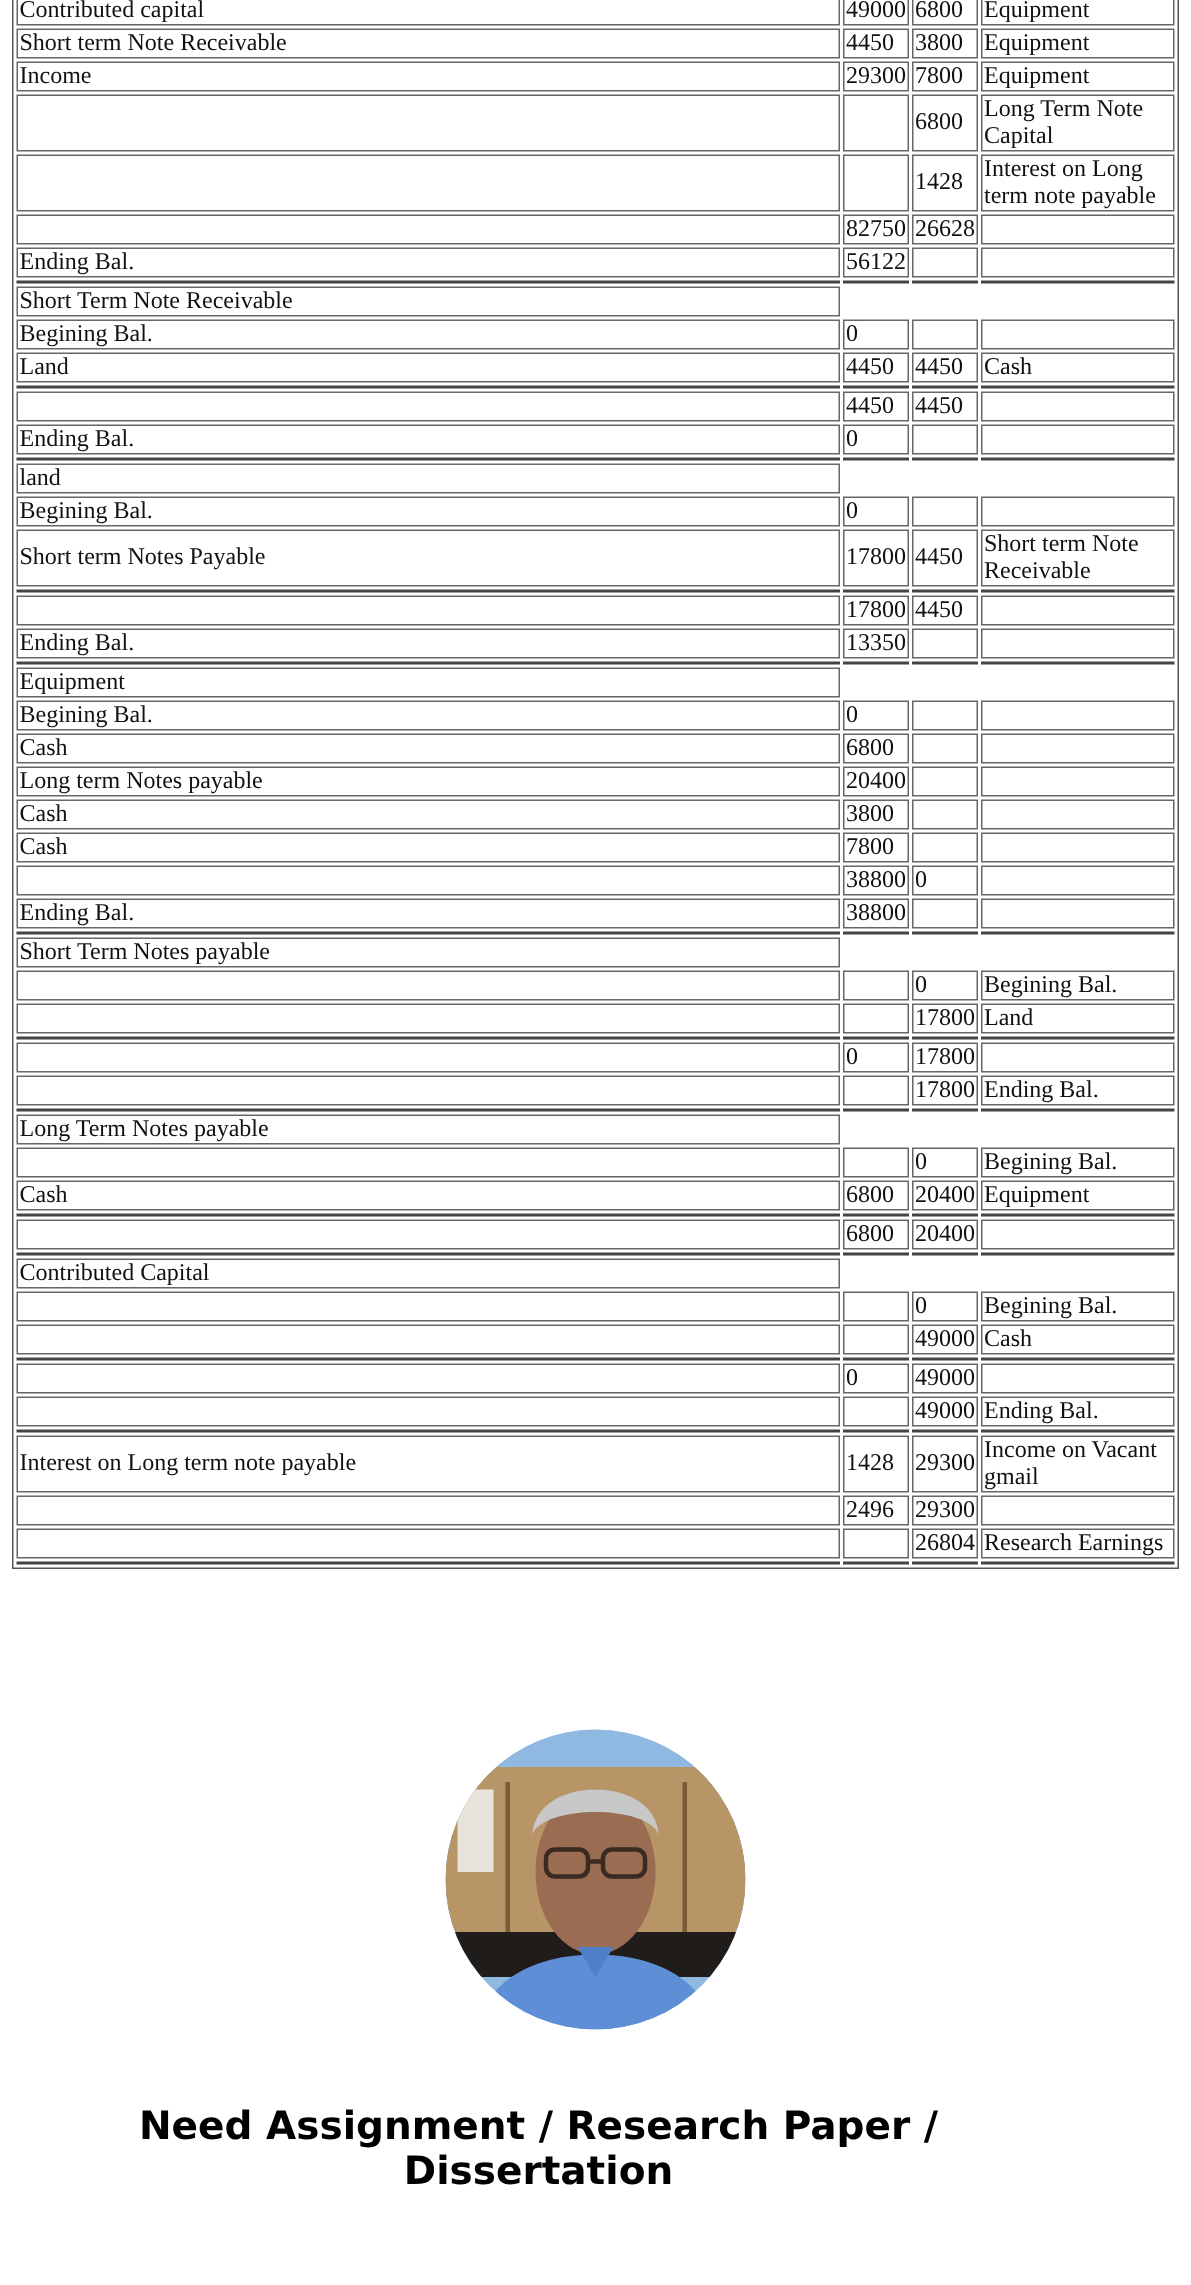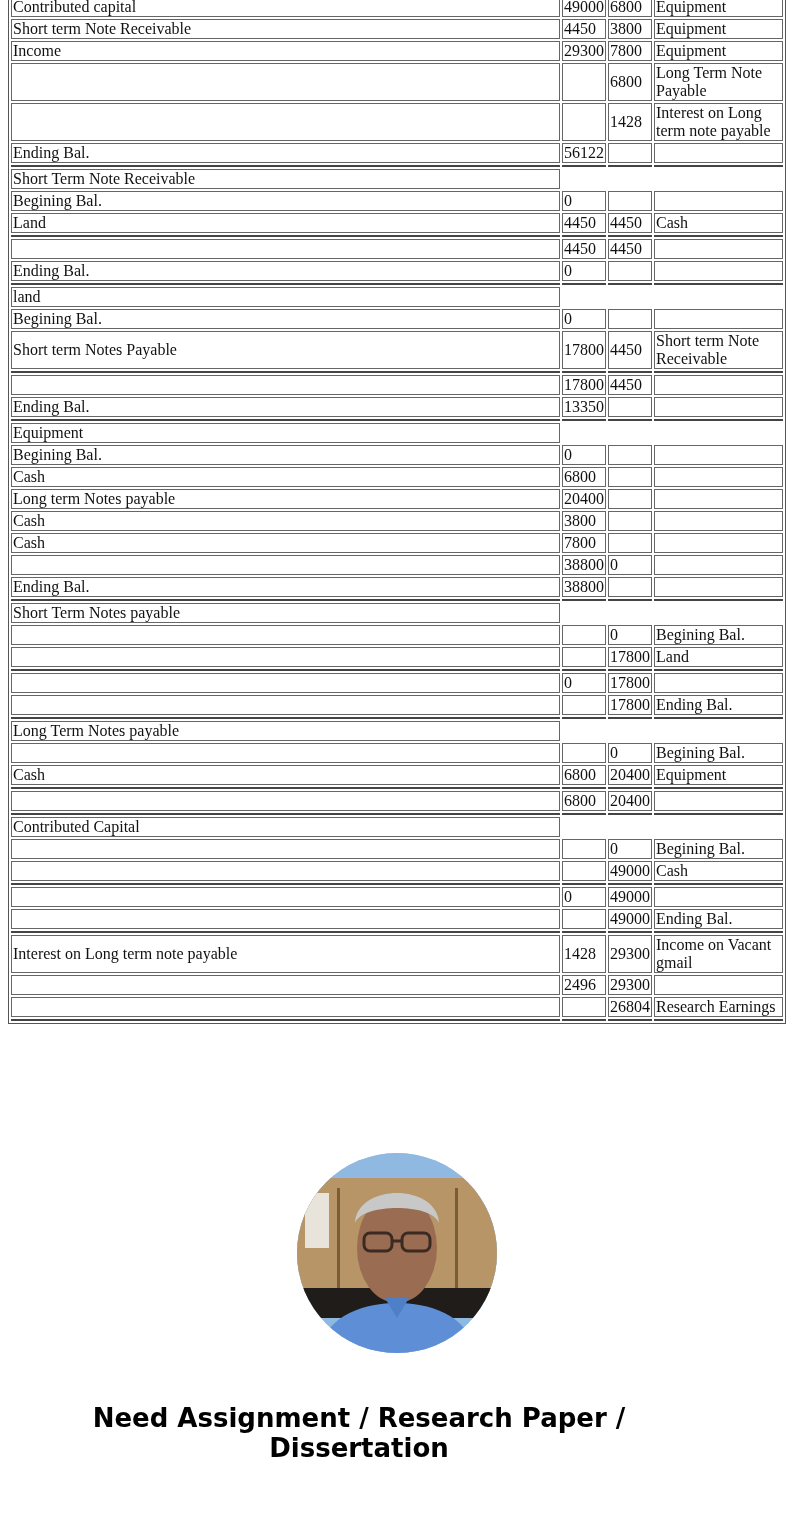--- a/index.html
+++ b/index.html
@@ -44,27 +44,33 @@
         <tr>
           <td class="c-acct">Income</td>
           <td class="c-dr">29300</td>
           <td class="c-cr">7800</td>
           <td class="c-desc">Equipment</td>
         </tr>
         <tr>
           <td class="c-acct"></td>
           <td class="c-dr"></td>
           <td class="c-cr">6800</td>
-          <td class="c-desc">Long Term Note Payable</td>
+          <td class="c-desc">Long Term Note Capital</td>
         </tr>
         <tr>
           <td class="c-acct"></td>
           <td class="c-dr"></td>
           <td class="c-cr">1428</td>
           <td class="c-desc">Interest on Long term note payable</td>
+        </tr>
+        <tr>
+          <td class="c-acct"></td>
+          <td class="c-dr">82750</td>
+          <td class="c-cr">26628</td>
+          <td class="c-desc"></td>
         </tr>
         <tr>
           <td class="c-acct">Ending Bal.</td>
           <td class="c-dr">56122</td>
           <td class="c-cr"></td>
           <td class="c-desc"></td>
         </tr>
         <tr class="sep">
           <td class="c-acct"></td>
           <td class="c-dr"></td>

